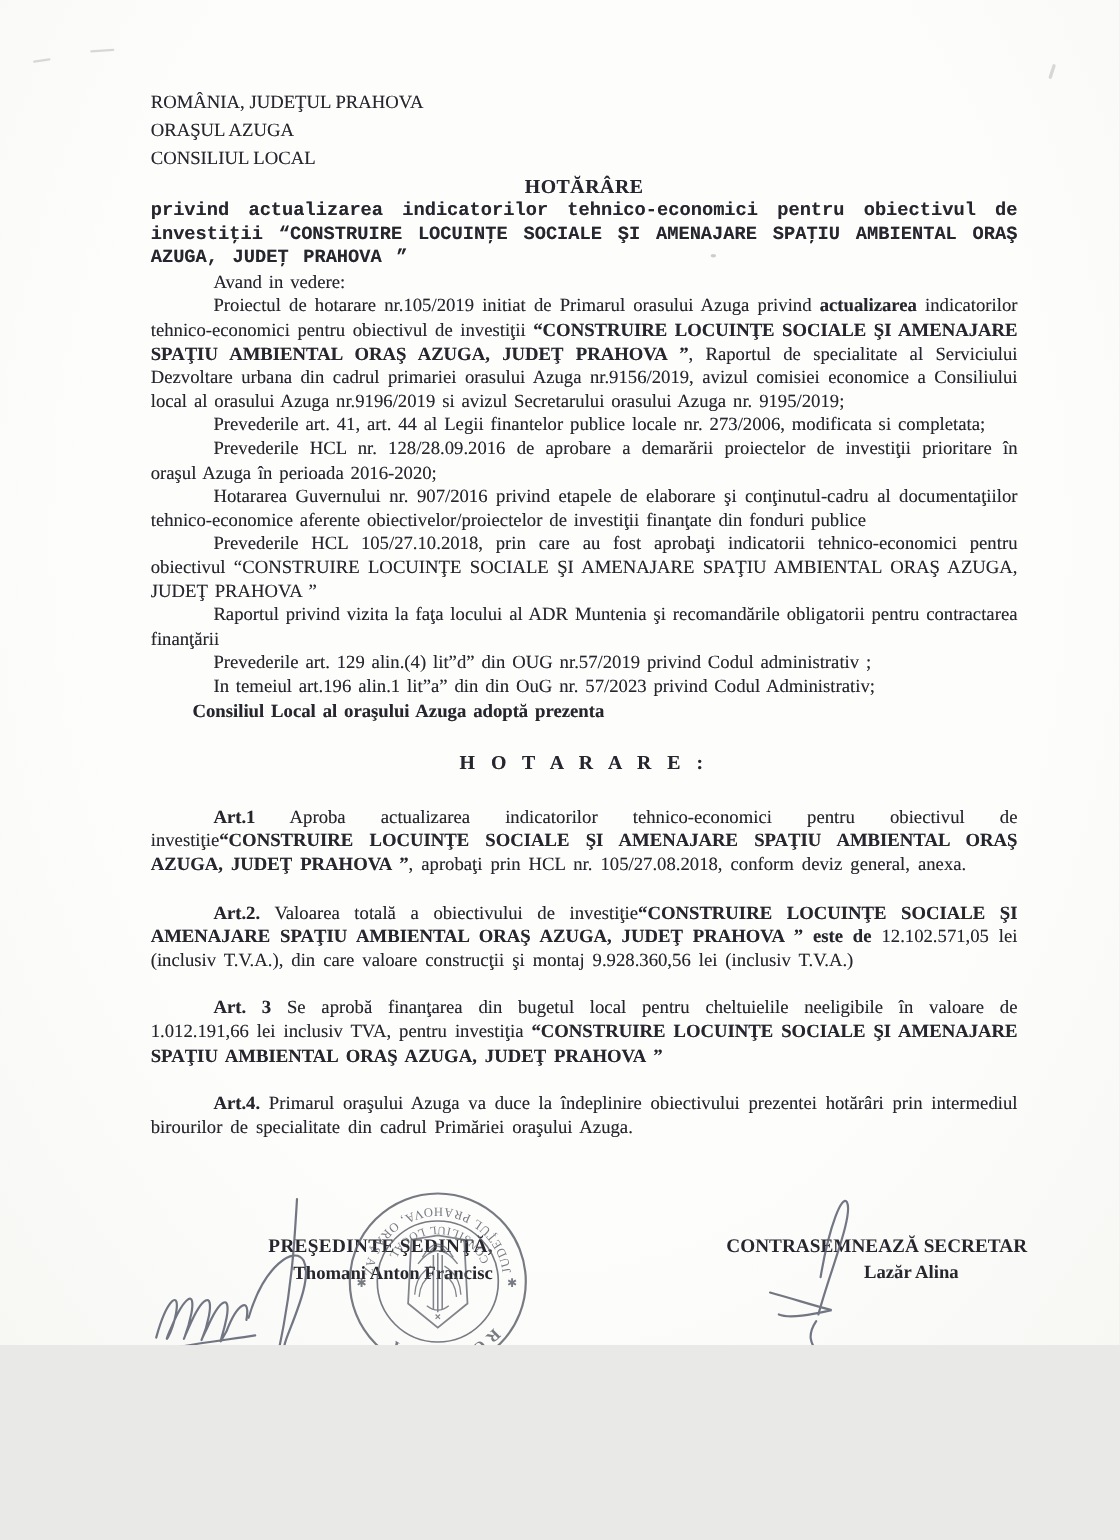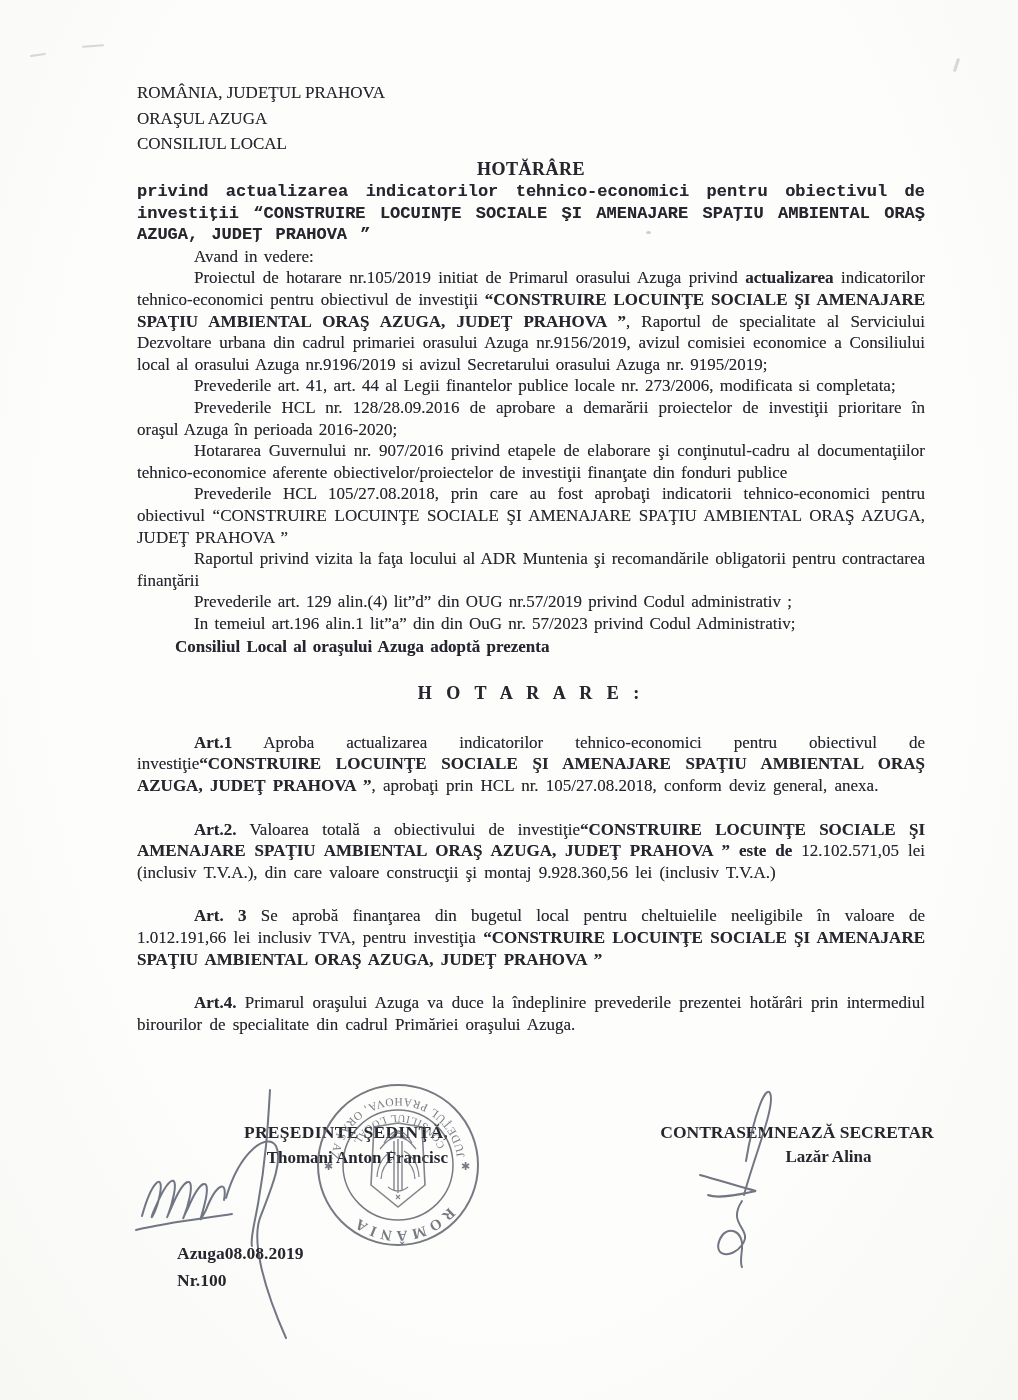--- a/index.html
+++ b/index.html
@@ -1,18 +1,18 @@
 <!DOCTYPE html>
 <html><head>
 <meta charset="utf-8">
 <style>
   html,body{margin:0;padding:0;background:#e9e9e7;}
   .page{
     position:relative;
-    width:1018px;height:1400px;
+    width:1018px;height:1223px;
     margin:0 auto;
     background:
       radial-gradient(ellipse at 50% 40%, #fdfdfc 60%, #f7f7f4 100%);
     overflow:hidden;
     font-family:"Liberation Serif","DejaVu Serif",serif;
     color:#26262e;
   }
   .doc{
     position:absolute;
     left:137px; top:80px;
@@ -81,33 +81,33 @@
 
     <div class="title">HOTĂRÂRE</div>
     <div class="subtitle"> privind actualizarea  indicatorilor tehnico-economici pentru obiectivul  de investiţii “CONSTRUIRE LOCUINŢE SOCIALE ŞI AMENAJARE SPAŢIU AMBIENTAL ORAŞ AZUGA, JUDEŢ PRAHOVA ”</div>
 
     <p class="body-par intro">Avand in vedere:</p>
 
     <p class="body-par"><span>Proiectul de hotarare nr.105/2019 initiat de Primarul orasului Azuga privind </span><span class="b">actualizarea</span><span> indicatorilor tehnico-economici pentru obiectivul  de investiţii </span><span class="b">“CONSTRUIRE LOCUINŢE SOCIALE ŞI AMENAJARE SPAŢIU AMBIENTAL ORAŞ AZUGA, JUDEŢ PRAHOVA ”</span><span>, Raportul de specialitate al Serviciului Dezvoltare urbana din cadrul primariei orasului Azuga nr.9156/2019,  avizul comisiei economice  a Consiliului local al orasului Azuga nr.9196/2019 si avizul Secretarului orasului Azuga nr. 9195/2019;</span></p>
     <p class="body-par"><span>Prevederile art. 41, art. 44 al Legii finantelor publice locale nr. 273/2006, modificata si completata;</span></p>
     <p class="body-par"><span>Prevederile HCL  nr. 128/28.09.2016 de aprobare a demarării proiectelor  de investiţii prioritare în oraşul Azuga în perioada 2016-2020;</span></p>
     <p class="body-par"><span>Hotararea Guvernului nr. 907/2016 privind etapele de elaborare şi conţinutul-cadru al documentaţiilor tehnico-economice aferente obiectivelor/proiectelor de investiţii finanţate din fonduri publice</span></p>
-    <p class="body-par"><span>Prevederile HCL 105/27.08.2018, prin care au fost aprobaţi indicatorii tehnico-economici pentru obiectivul  “CONSTRUIRE LOCUINŢE SOCIALE ŞI AMENAJARE SPAŢIU AMBIENTAL ORAŞ AZUGA, JUDEŢ PRAHOVA ”</span></p>
+    <p class="body-par"><span>Prevederile HCL 105/27.10.2018, prin care au fost aprobaţi indicatorii tehnico-economici pentru obiectivul  “CONSTRUIRE LOCUINŢE SOCIALE ŞI AMENAJARE SPAŢIU AMBIENTAL ORAŞ AZUGA, JUDEŢ PRAHOVA ”</span></p>
     <p class="body-par"><span>Raportul privind vizita la faţa locului  al ADR Muntenia şi recomandările obligatorii pentru contractarea  finanţării</span></p>
     <p class="body-par"><span>Prevederile art. 129 alin.(4) lit”d” din  OUG nr.57/2019 privind Codul administrativ ;</span></p>
     <p class="body-par"><span>In temeiul art.196 alin.1 lit”a” din din OuG nr. 57/2023 privind Codul Administrativ;</span></p>
 
     <p class="body-par enact">Consiliul Local al oraşului Azuga adoptă prezenta</p>
 
     <div class="decision-heading">H O T A R A R E :</div>
 
     <p class="body-par article"><span class="b">Art.1</span><span>    Aproba  actualizarea  indicatorilor  tehnico-economici    pentru  obiectivul  de investiţie</span><span class="b">“CONSTRUIRE LOCUINŢE SOCIALE ŞI AMENAJARE SPAŢIU AMBIENTAL ORAŞ AZUGA, JUDEŢ PRAHOVA ”</span><span>, aprobaţi prin HCL nr. 105/27.08.2018,  conform deviz general, anexa.</span></p>
     <p class="body-par article"><span class="b">Art.2.</span><span> Valoarea totală a obiectivului de investiţie</span><span class="b">“CONSTRUIRE LOCUINŢE SOCIALE ŞI AMENAJARE SPAŢIU AMBIENTAL ORAŞ AZUGA, JUDEŢ PRAHOVA ” este de </span><span>12.102.571,05 lei (inclusiv T.V.A.), din care valoare construcţii şi montaj 9.928.360,56 lei (inclusiv T.V.A.)</span></p>
     <p class="body-par article"><span class="b">Art. 3</span><span> Se aprobă finanţarea din bugetul  local  pentru cheltuielile  neeligibile  în  valoare de 1.012.191,66  lei  inclusiv  TVA,  pentru  investiţia  </span><span class="b">“CONSTRUIRE LOCUINŢE  SOCIALE ŞI AMENAJARE SPAŢIU AMBIENTAL ORAŞ AZUGA, JUDEŢ PRAHOVA ”</span></p>
-    <p class="body-par article"><span class="b">Art.4.</span><span> Primarul  oraşului  Azuga  va  duce  la  îndeplinire  prevederile  prezentei  hotărâri  prin intermediul birourilor de specialitate din cadrul Primăriei oraşului Azuga.</span></p>
+    <p class="body-par article"><span class="b">Art.4.</span><span> Primarul  oraşului  Azuga  va  duce  la  îndeplinire  obiectivului  prezentei  hotărâri  prin intermediul birourilor de specialitate din cadrul Primăriei oraşului Azuga.</span></p>
   </div>
 
   <div class="sig-left">
     <div class="sig-title">PREŞEDINTE ŞEDINŢĂ,</div>
     <div class="sig-name">Thomani Anton Francisc</div>
   </div>
 
   <div class="sig-right">
     <div class="sig-title">CONTRASEMNEAZĂ  SECRETAR</div>
     <div class="sig-name">Lazăr Alina</div>

